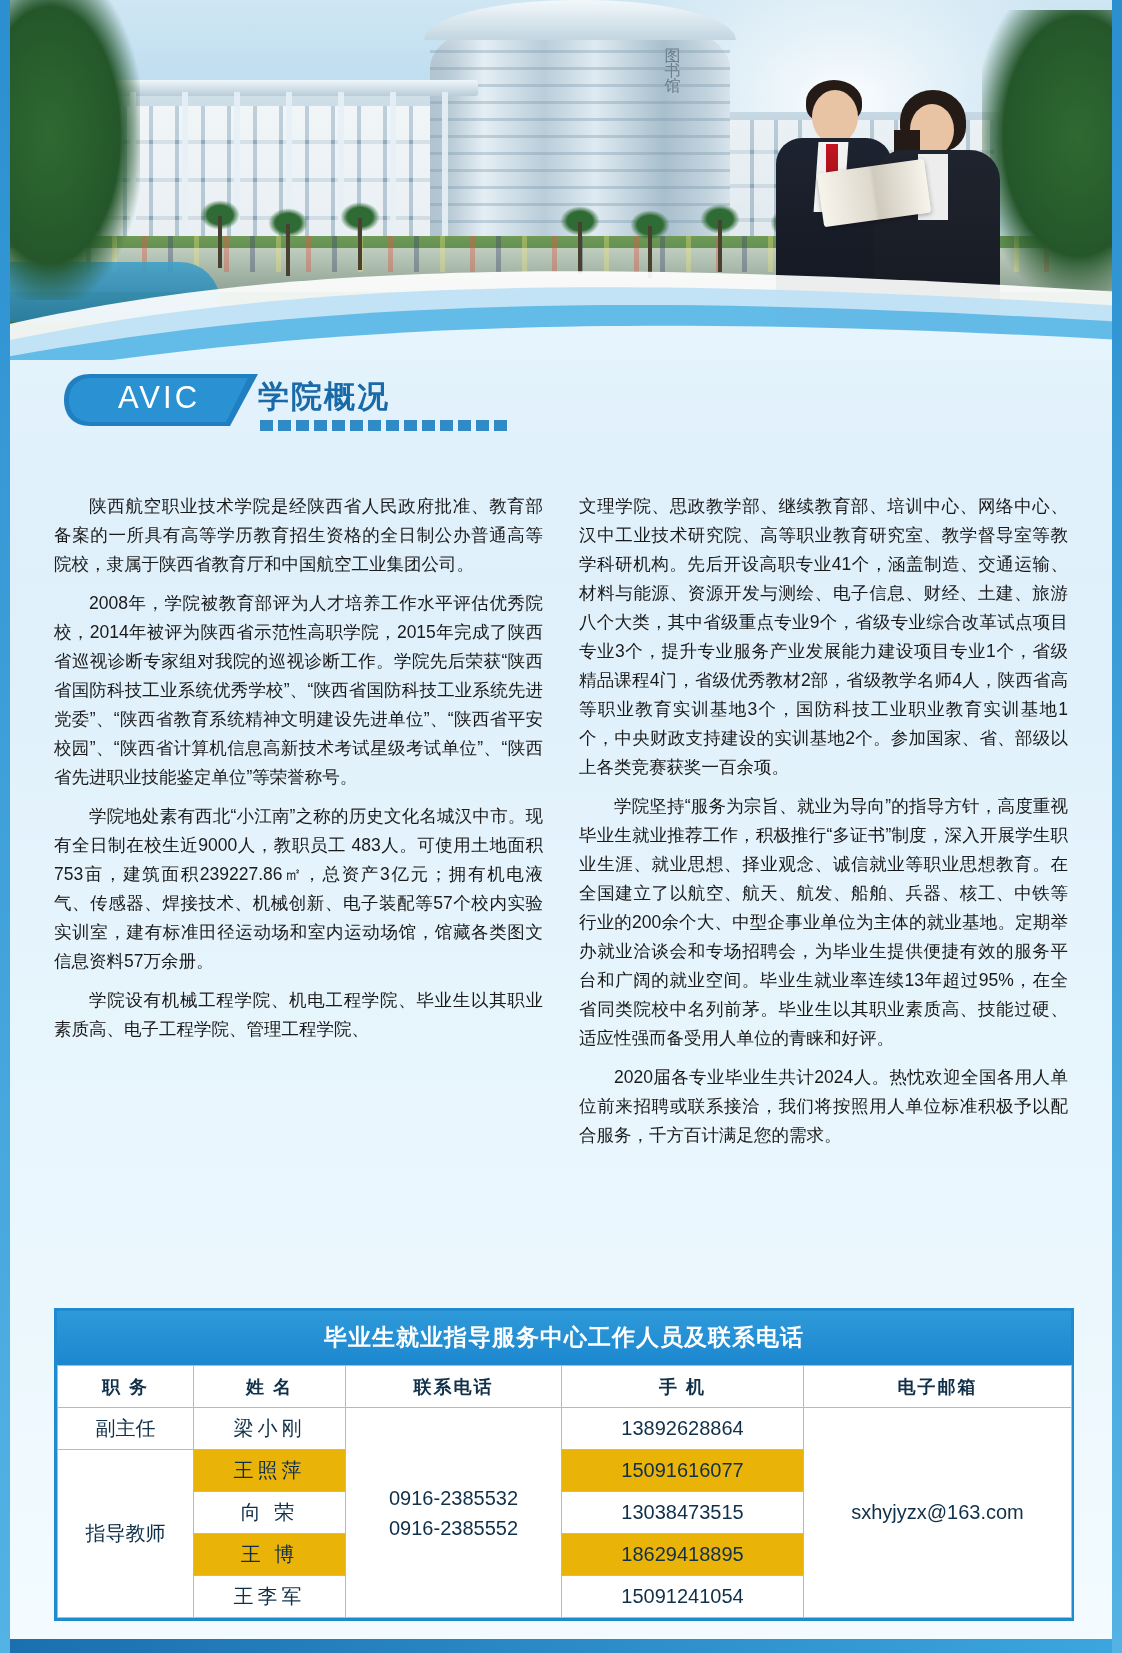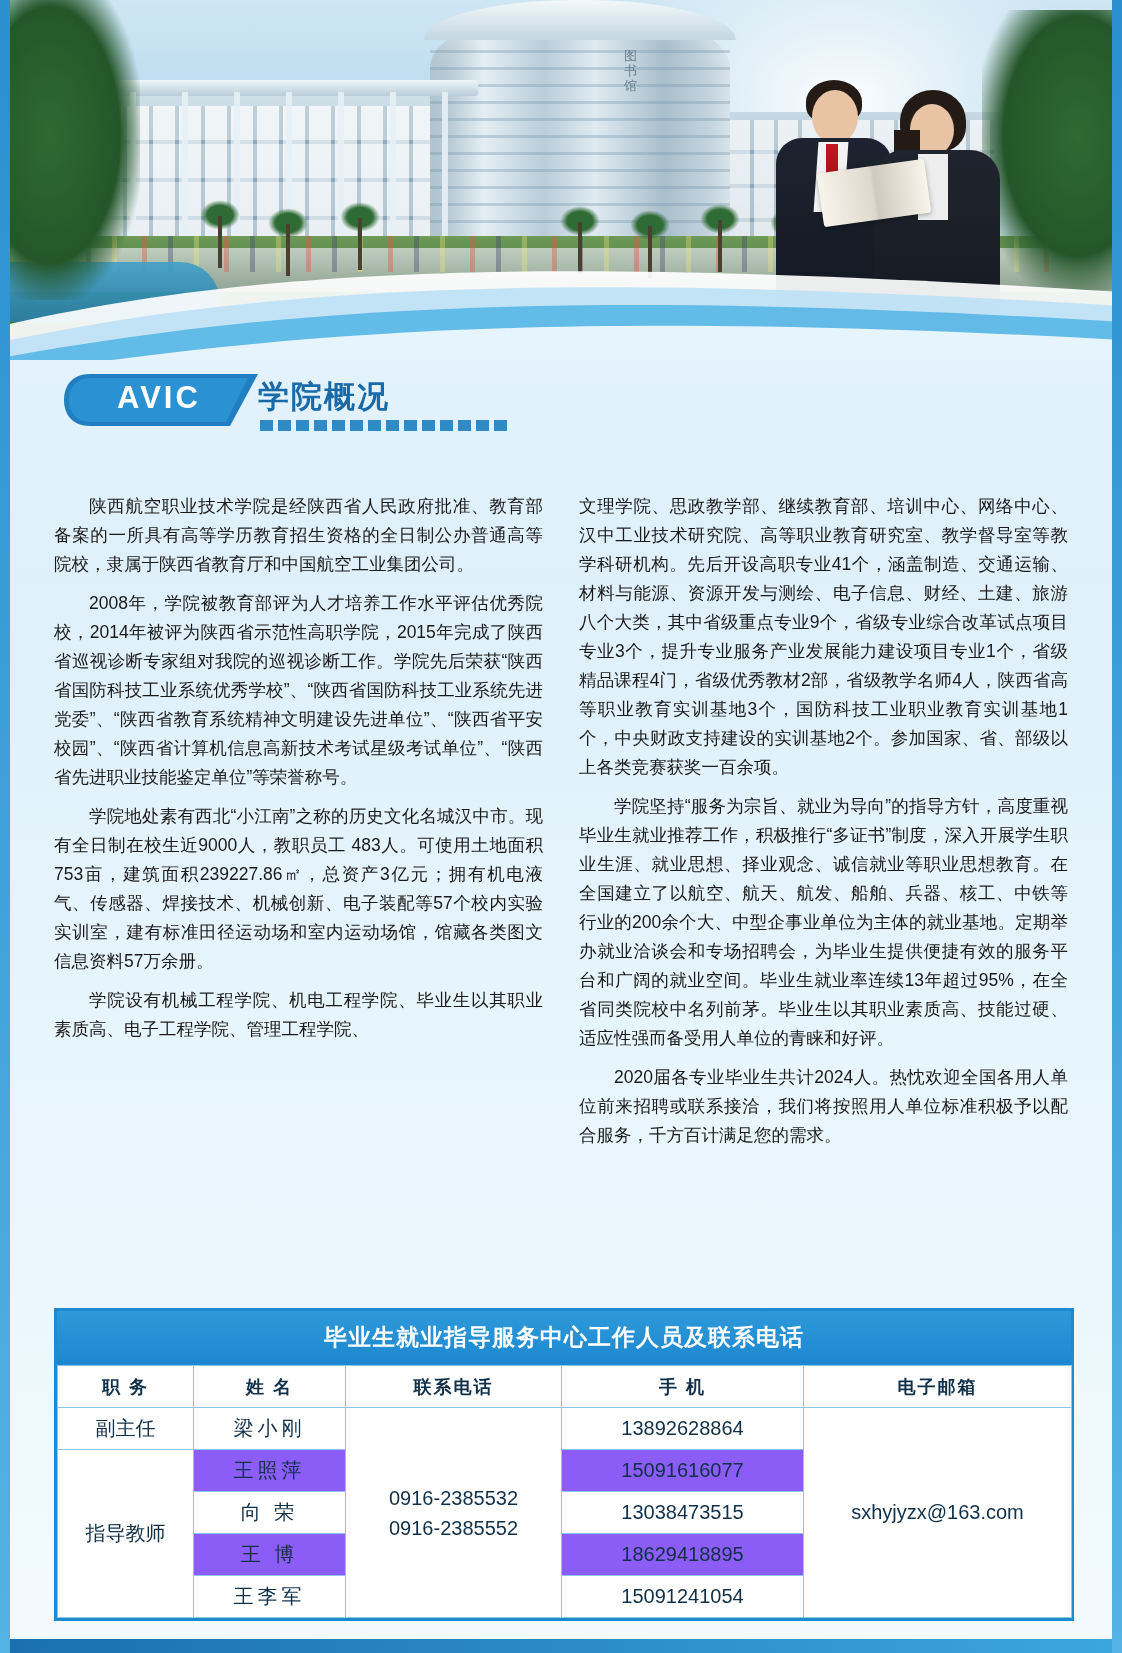--- a/index.html
+++ b/index.html
@@ -78,25 +78,26 @@
   }
   .tower-cap {
     position: absolute;
     left: 424px; top: 0px;
     width: 312px; height: 40px;
     background: linear-gradient(180deg, #f2f8fb, #c3d6e1);
     border-radius: 160px 160px 0 0 / 42px 42px 0 0;
   }
   .tower-sign {
     position: absolute;
-    left: 624px; top: 48px;
+    left: 660px; top: 48px;
     width: 26px;
-    font-size: 13px;
+    font-size: 16px;
     color: #6d7f8c;
     letter-spacing: 1px;
+    text-align: center;
     line-height: 15px;
   }
   .block-left {
     position: absolute;
     left: 95px; top: 96px;
     width: 360px; height: 180px;
     background: linear-gradient(180deg, #cfdfe8 0%, #aec4d2 100%);
   }
   .block-left::after {
     content: "";
@@ -234,21 +235,21 @@
     position: absolute;
     left: 0; top: 0;
     width: 198px; height: 54px;
   }
   .avic-text {
     position: absolute;
     left: 22px; top: 8px;
     width: 150px;
     text-align: center;
     font-size: 31px;
-    font-weight: bold;
+    font-weight: normal;
     letter-spacing: 3px;
     color: #ffffff;
     font-family: "Liberation Sans", sans-serif;
   }
   .section-title {
     position: absolute;
     left: 196px; top: 4px;
     font-size: 31px;
     font-weight: bold;
     color: #1b6aa8;
@@ -316,21 +317,21 @@
     color: #10304a;
     height: 41px;
     padding: 0 4px;
   }
   table.contacts th {
     font-weight: bold;
     background: #ffffff;
     font-size: 18px;
     letter-spacing: 2px;
   }
-  table.contacts td.zebra { background: #8b5cf6; }
+  table.contacts td.zebra { background: #eab308; }
   table.contacts td.wide-name { letter-spacing: 4px; }
   .col-w1 { width: 136px; }
   .col-w2 { width: 152px; }
   .col-w3 { width: 216px; }
   .col-w4 { width: 242px; }
   .col-w5 { width: 268px; }
   .phone-cell { font-size: 18px; line-height: 30px; }
   .bottom-bar {
     position: absolute;
     left: 0; right: 0; bottom: 0;

